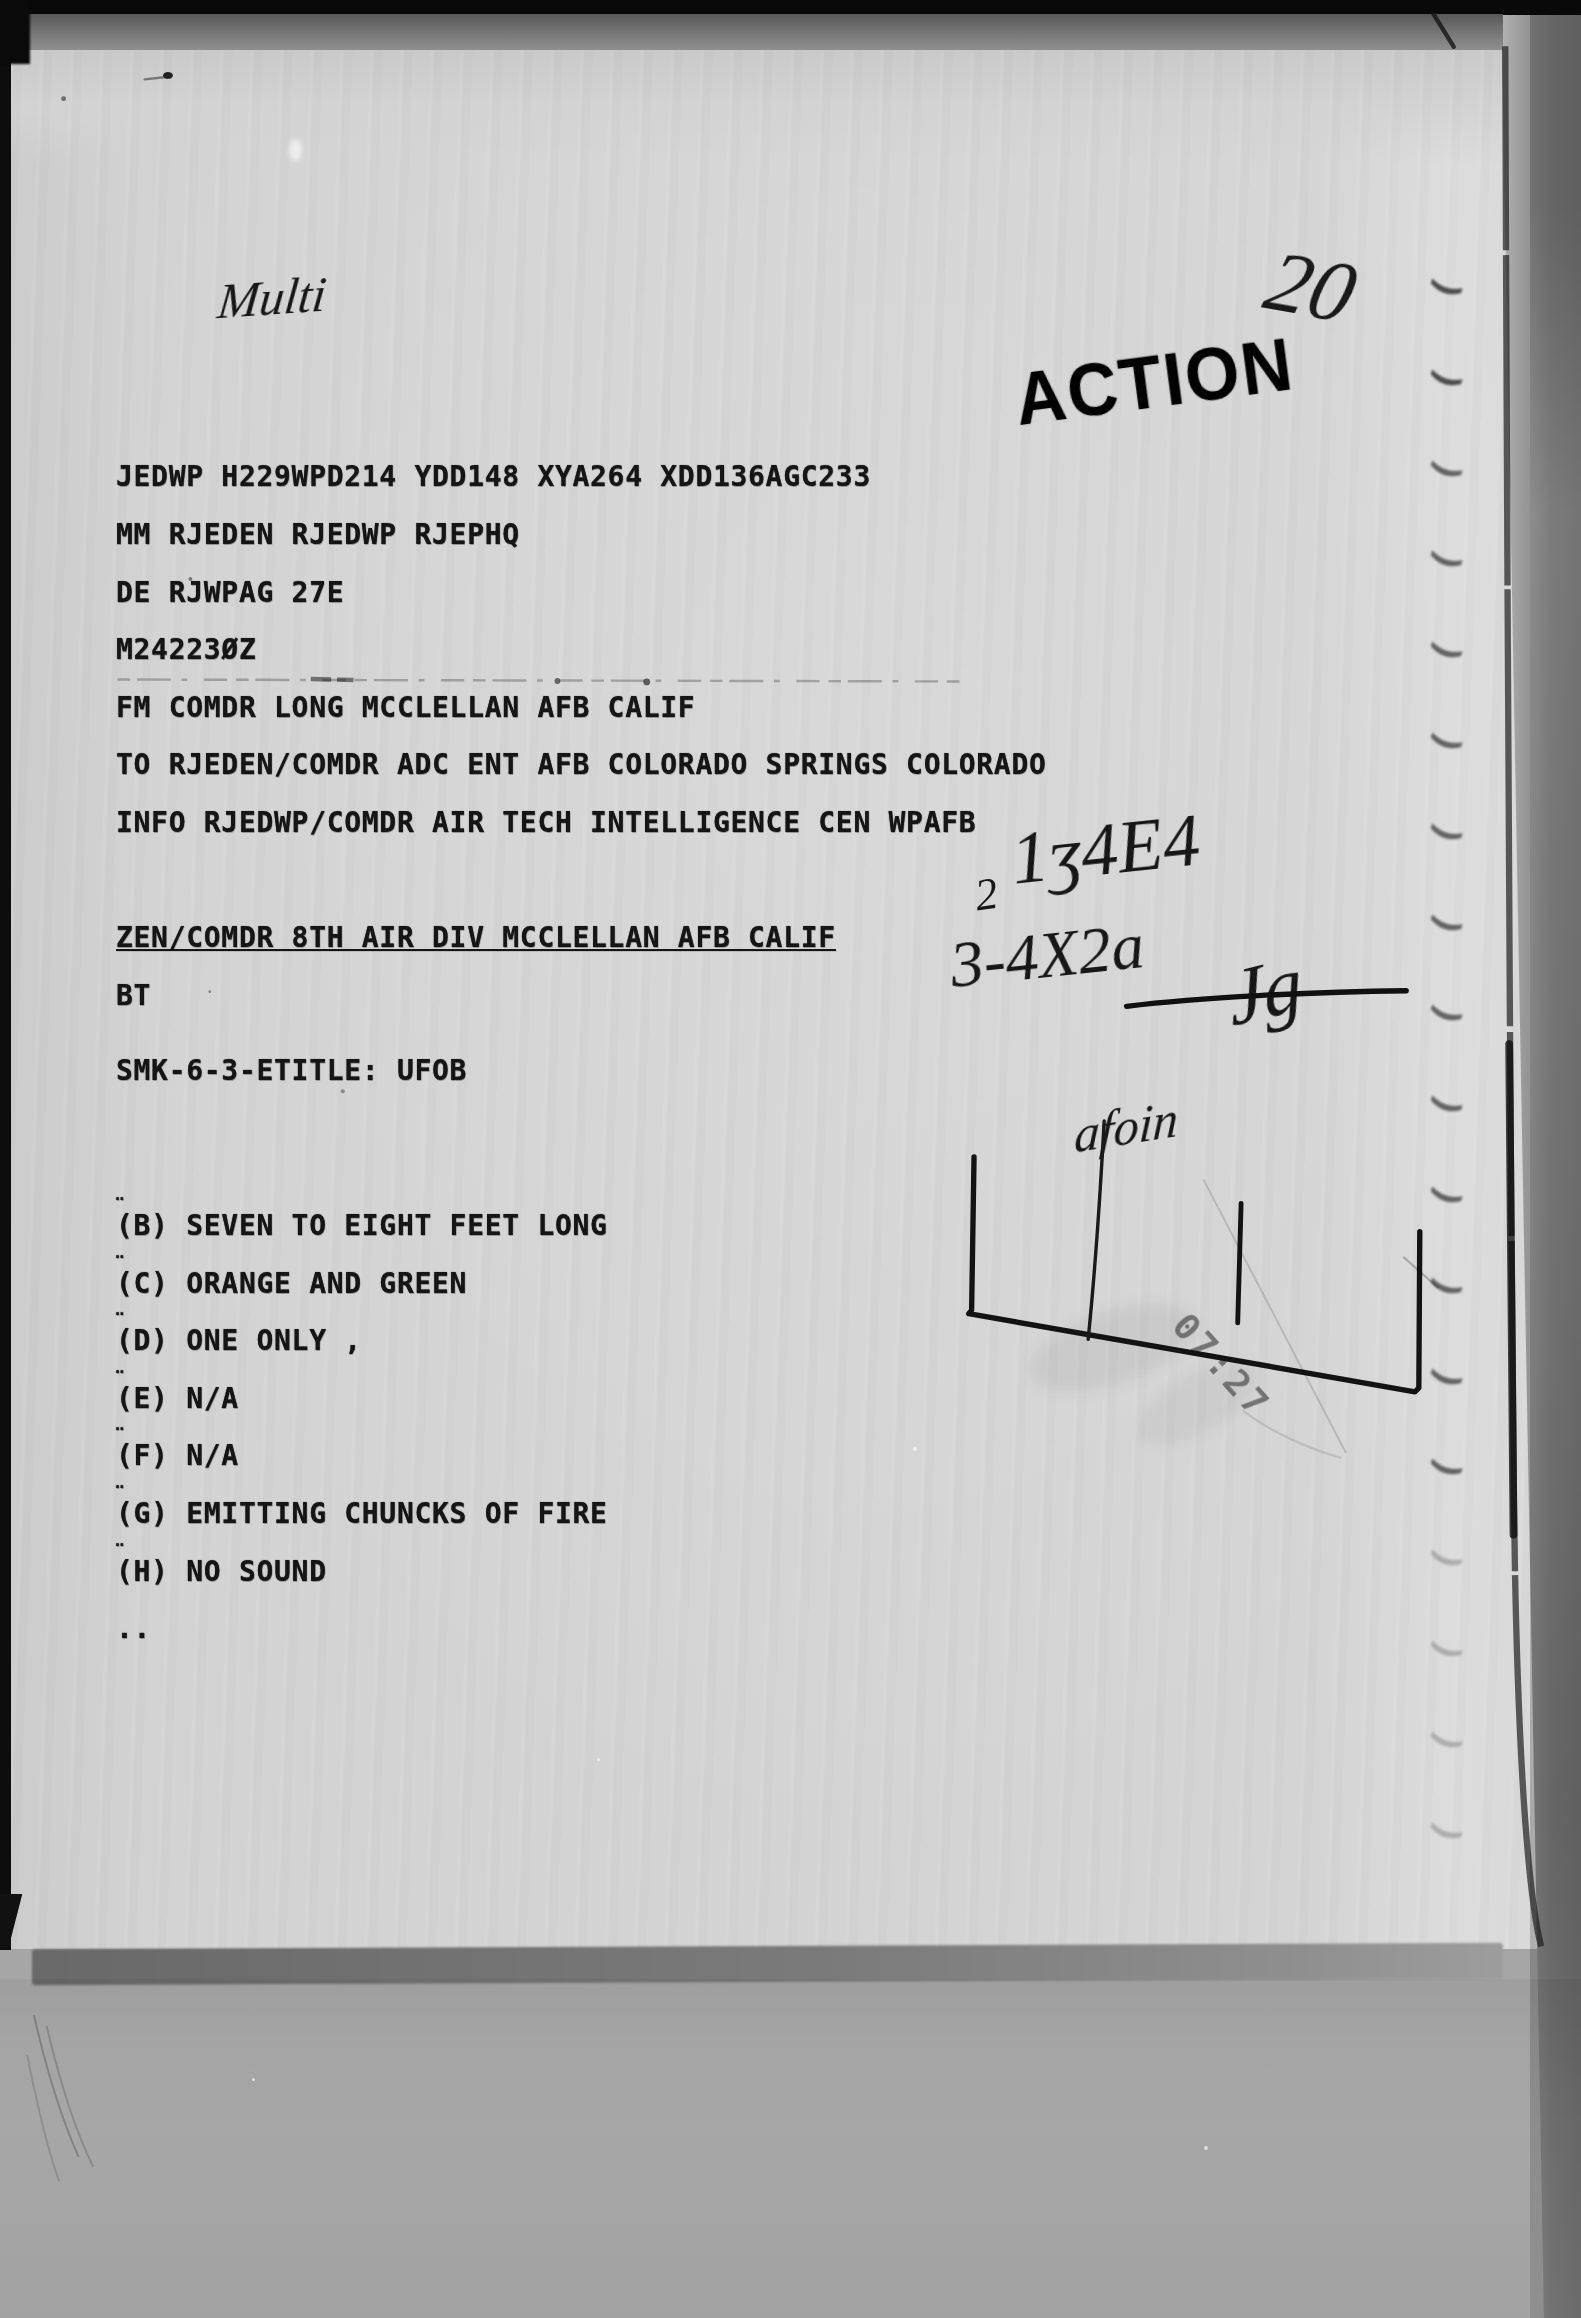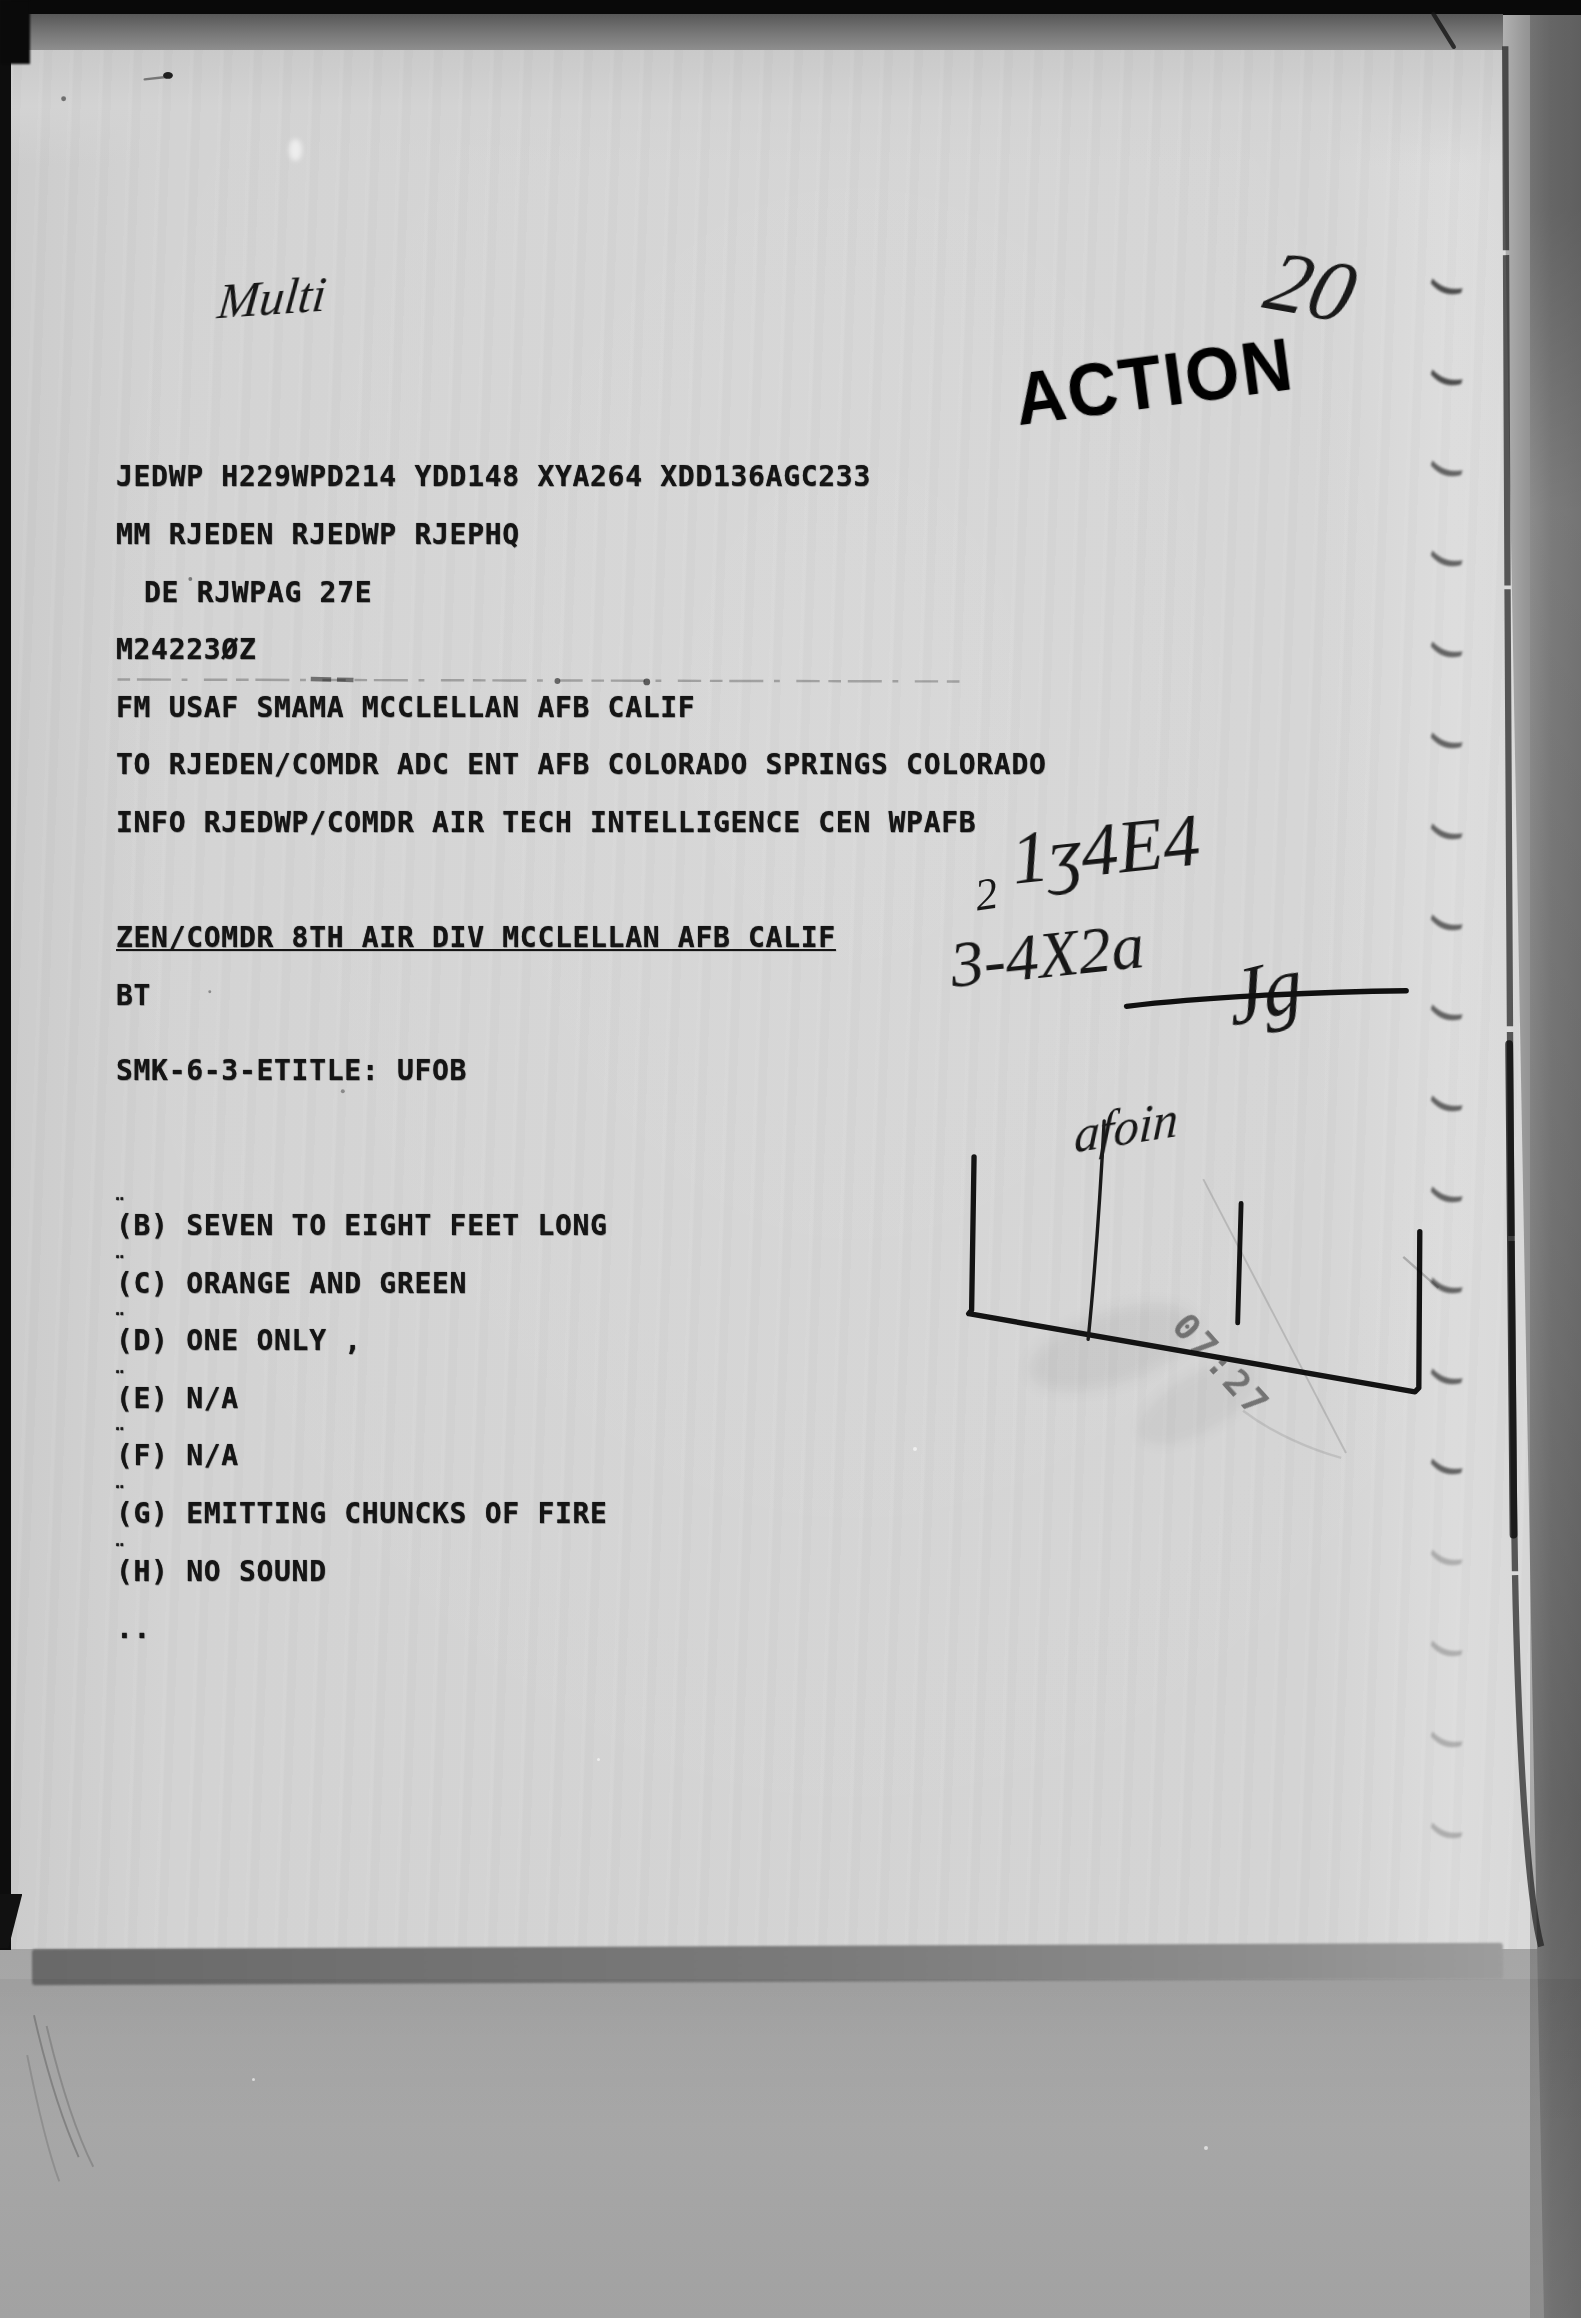--- a/index.html
+++ b/index.html
@@ -88,23 +88,23 @@
   <div class="topshadow"></div>
   <div class="leftbar"></div>
   <div class="corner-tl"></div>
   <div class="corner-bl"></div>
   <div class="bottom-shadow"></div>
   <div class="backing-tint"></div>
 
   <div class="typed-block">
       <div class="typed-line" style="top: 460px;">JEDWP H229WPD214 YDD148 XYA264 XDD136AGC233</div>
       <div class="typed-line" style="top: 518px;">MM RJEDEN RJEDWP RJEPHQ</div>
-      <div class="typed-line" style="top: 576px; margin-left: 28px;">DE RJWPAG 27E</div>
+      <div class="typed-line" style="top: 576px;">DE RJWPAG 27E</div>
       <div class="typed-line" style="top: 633px;">M24223ØZ</div>
-      <div class="typed-line" style="top: 691px;">FM USAF SMAMA MCCLELLAN AFB CALIF</div>
+      <div class="typed-line" style="top: 691px;">FM COMDR LONG MCCLELLAN AFB CALIF</div>
       <div class="typed-line" style="top: 748px;">TO RJEDEN/COMDR ADC ENT AFB COLORADO SPRINGS COLORADO</div>
       <div class="typed-line" style="top: 806px;">INFO RJEDWP/COMDR AIR TECH INTELLIGENCE CEN WPAFB</div>
       <div class="typed-line" style="top: 921px; text-decoration: underline;">ZEN/COMDR 8TH AIR DIV MCCLELLAN AFB CALIF</div>
       <div class="typed-line" style="top: 979px;">BT</div>
       <div class="typed-line" style="top: 1054px;">SMK-6-3-ETITLE: UFOB</div>
       <div class="typed-line" style="top: 1209px;"><span class="overstrike">¨</span>(B) SEVEN TO EIGHT FEET LONG</div>
       <div class="typed-line" style="top: 1267px;"><span class="overstrike">¨</span>(C) ORANGE AND GREEN</div>
       <div class="typed-line" style="top: 1324px;"><span class="overstrike">¨</span>(D) ONE ONLY ,</div>
       <div class="typed-line" style="top: 1382px;"><span class="overstrike">¨</span>(E) N/A</div>
       <div class="typed-line" style="top: 1439px;"><span class="overstrike">¨</span>(F) N/A</div>

